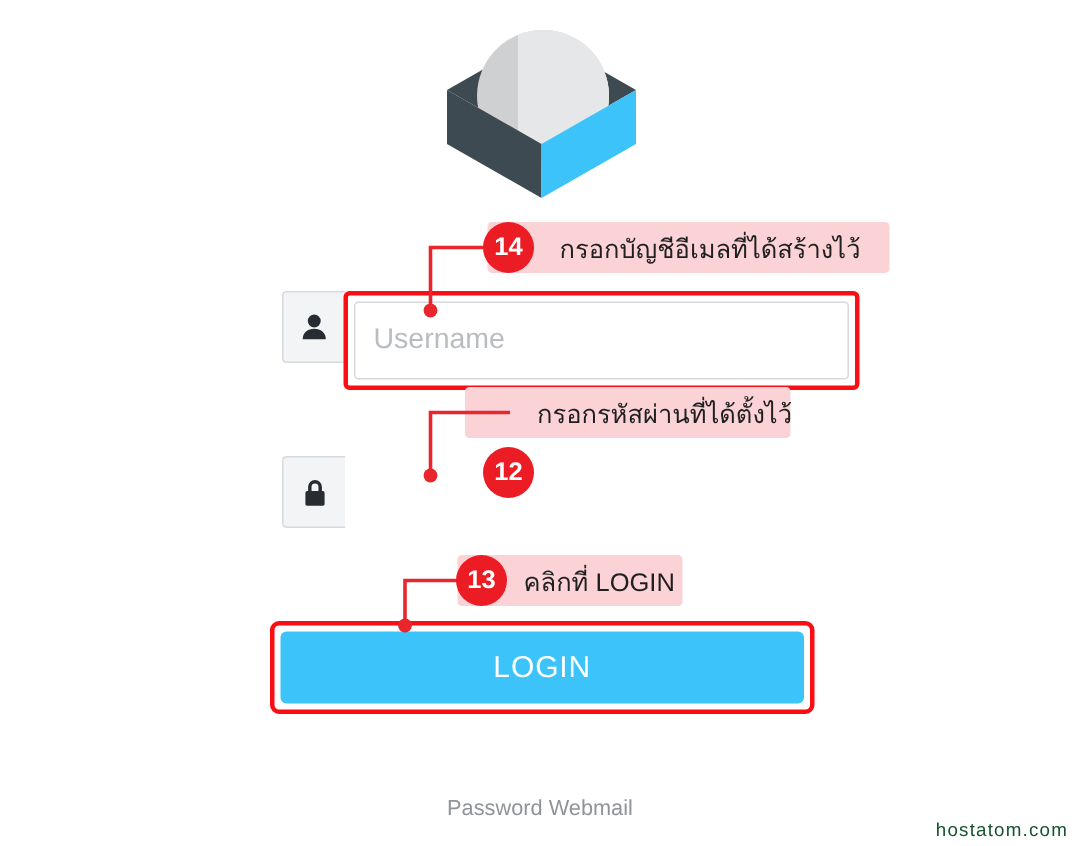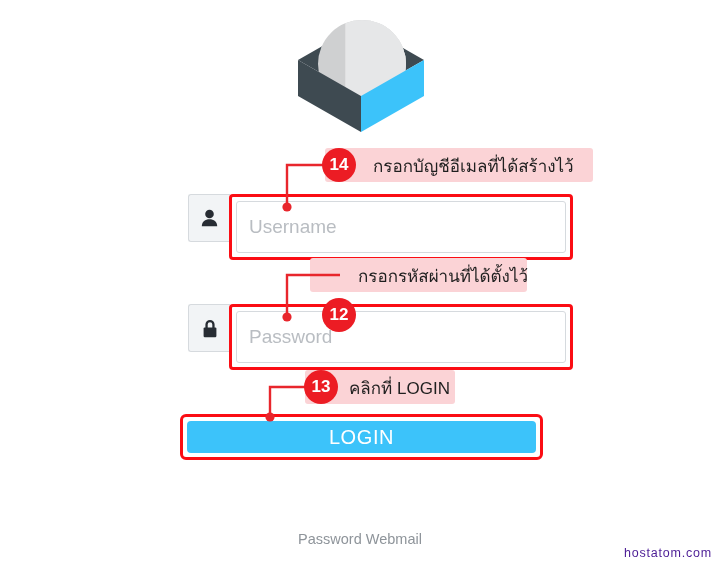--- a/index.html
+++ b/index.html
@@ -85,21 +85,21 @@
     position: absolute;
     left: 180px;
     top: 414px;
     padding: 4px;
     border: 3px solid #fb0d14;
     border-radius: 6px;
     box-sizing: border-box;
   }
   #login-button {
     width: 349px;
-    height: 32px;
+    height: 48px;
     background: #3cc3fa;
     border: none;
     border-radius: 4px;
     color: #ffffff;
     font-size: 20px;
     letter-spacing: 0.6px;
     font-family: "Liberation Sans", "DejaVu Sans", sans-serif;
     cursor: pointer;
     display: flex;
     align-items: center;
@@ -115,21 +115,21 @@
     text-align: center;
     font-size: 14.5px;
     color: #8e949a;
   }
   #watermark {
     position: absolute;
     right: 8px;
     top: 546px;
     font-size: 12.5px;
     letter-spacing: 0.8px;
-    color: #4c1d95;
+    color: #14532d;
   }
 
   
   .annotation {
     position: absolute;
   }
   .anno-label {
     position: absolute;
     height: 34px;
     background: #fbd3d6;
@@ -201,23 +201,20 @@
 
   <div class="field-row" id="password-row">
     <div class="icon-box">
       <span>
         <svg width="16" height="19" viewBox="0 0 16 19" xmlns="http://www.w3.org/2000/svg">
           <path d="M3.4 9 V5.6 a4.6 4.6 0 0 1 9.2 0 V9 h-2.3 V5.6 a2.3 2.3 0 0 0 -4.6 0 V9 Z" fill="#272c33"></path>
           <rect x="1.6" y="8.4" width="12.8" height="9.8" rx="1.2" fill="#272c33"></rect>
         </svg>
       </span>
     </div>
-    <div class="input-highlight">
-      <input class="text-input" id="password-input" type="password" placeholder="Password" style="">
-    </div>
   </div>
 
   <div id="login-highlight">
     <div id="login-button" role="button">LOGIN</div>
   </div>
 
   <div class="annotation">
     <div class="anno-connector" style="left:282px; top:160px;">
       <svg width="60" height="50" viewBox="0 0 60 50">
         <path d="M5 48 L5 5 L58 5" stroke="#e8262c" stroke-width="2.4" fill="none"></path>

